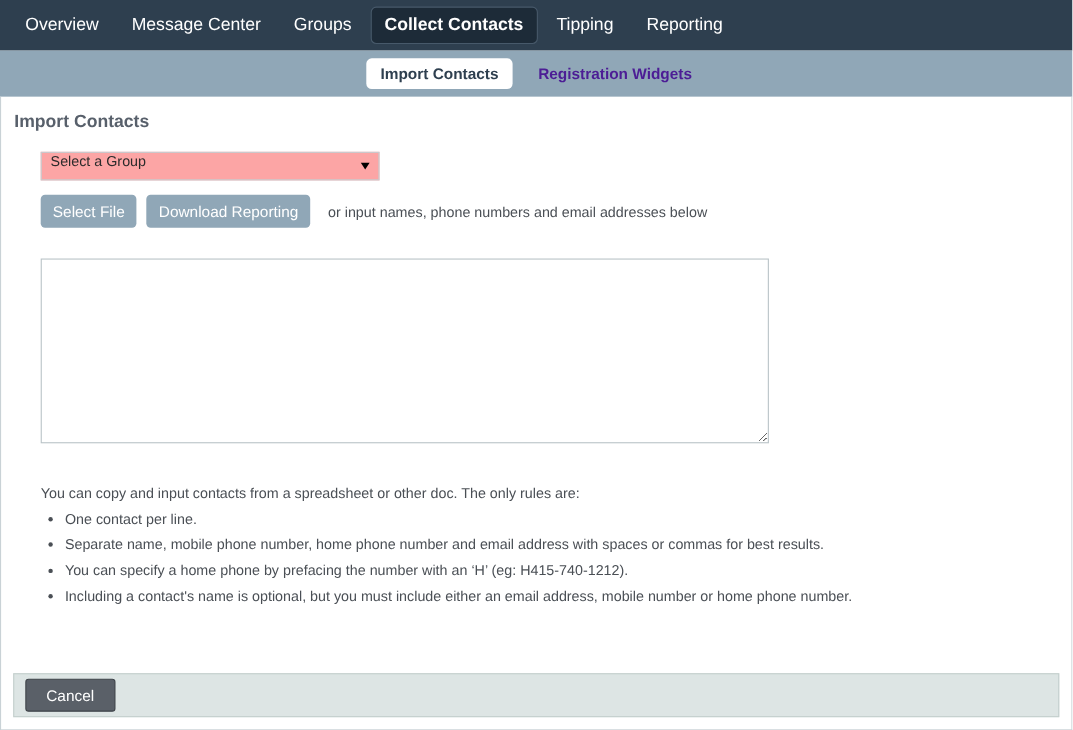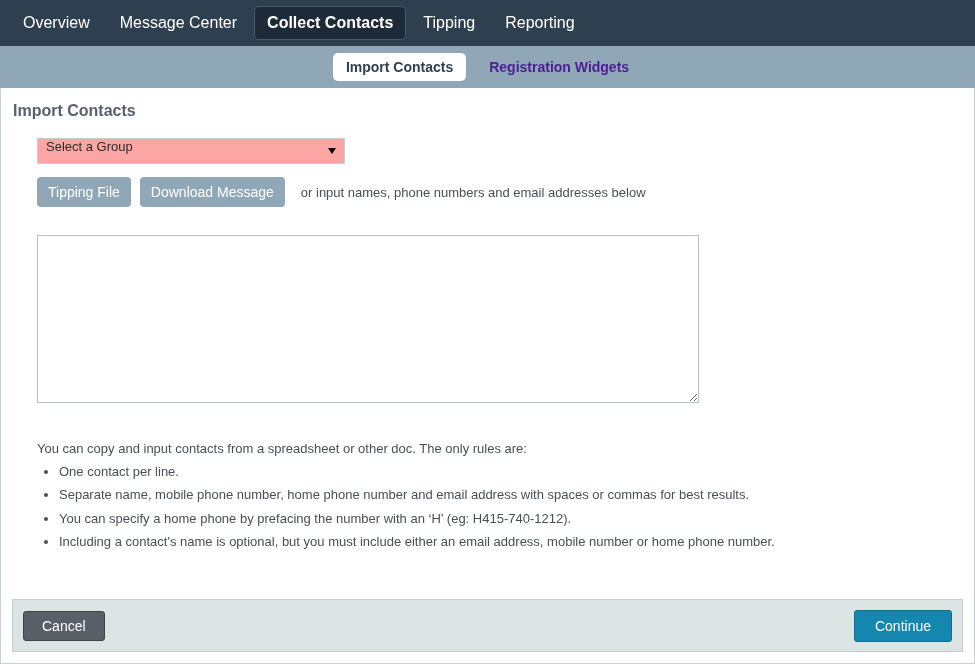--- a/index.html
+++ b/index.html
@@ -184,21 +184,21 @@
     margin-bottom: 7px;
     line-height: 1.25;
   }
 
   
   .footer {
     position: absolute;
     left: 11px;
     right: 11px;
     bottom: 11px;
-    height: 53px;
+    height: 40px;
     background: #dde5e4;
     border: 1px solid #c4cfcd;
     box-sizing: border-box;
     display: flex;
     align-items: center;
     justify-content: space-between;
     padding: 0 10px;
   }
   .btn-cancel {
     background: #5a6068;
@@ -220,20 +220,21 @@
     cursor: pointer;
     font-family: "Liberation Sans", sans-serif;
   }
 </style>
 </head>
 <body>
 
 <div class="topnav">
   <div class="topnav-item">Overview</div>
   <div class="topnav-item">Message Center</div>
+  <div class="topnav-item">Groups</div>
   <div class="topnav-item active">Collect Contacts</div>
   <div class="topnav-item">Tipping</div>
   <div class="topnav-item">Reporting</div>
 </div>
 
 <div class="subnav">
   <div class="subnav-item active">Import Contacts</div>
   <div class="subnav-item">Registration Widgets</div>
 </div>
 
@@ -243,35 +244,34 @@
     <h1 class="page-title">Import Contacts</h1>
 
     <div class="group-select-wrap">
       <div class="group-select">
         <span>Select a Group</span>
       </div>
       <span class="select-arrow"></span>
     </div>
 
     <div class="upload-row">
-      <button class="btn-grey">Tipping File</button>
-      <button class="btn-grey">Download Message</button>
+      <button class="btn-grey">Select File</button>
+      <button class="btn-grey">Download Reporting</button>
       <span class="upload-hint">or input names, phone numbers and email addresses below</span>
     </div>
 
     <textarea class="contacts-textarea" placeholder="" style=""></textarea>
 
     <div class="instructions">
       <p>You can copy and input contacts from a spreadsheet or other doc. The only rules are:</p>
       <ul>
         <li>One contact per line.</li>
         <li>Separate name, mobile phone number, home phone number and email address with spaces or commas for best results.</li>
         <li>You can specify a home phone by prefacing the number with an ‘H’ (eg: H415-740-1212).</li>
         <li>Including a contact's name is optional, but you must include either an email address, mobile number or home phone number.</li>
       </ul>
     </div>
   </div>
 
   <div class="footer">
     <button class="btn-cancel">Cancel</button>
-    <button class="btn-continue">Continue</button>
   </div>
 </div>
 
 </body></html>

